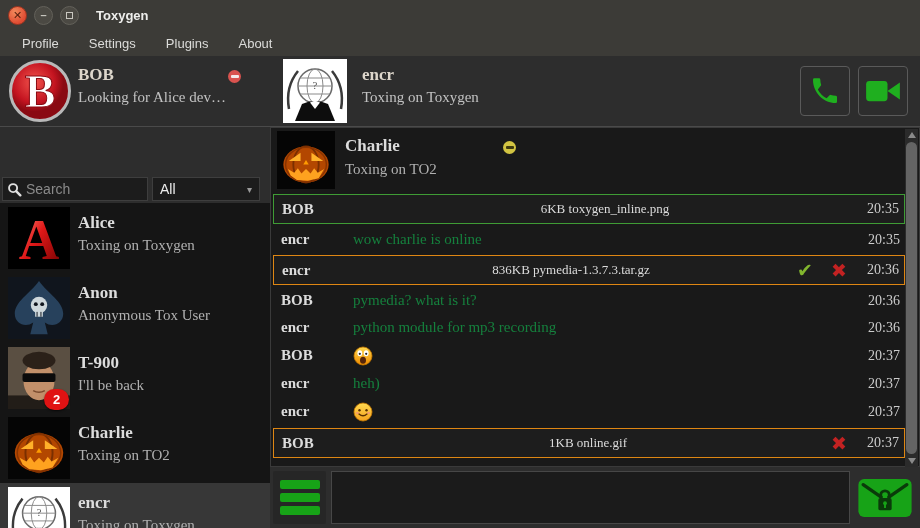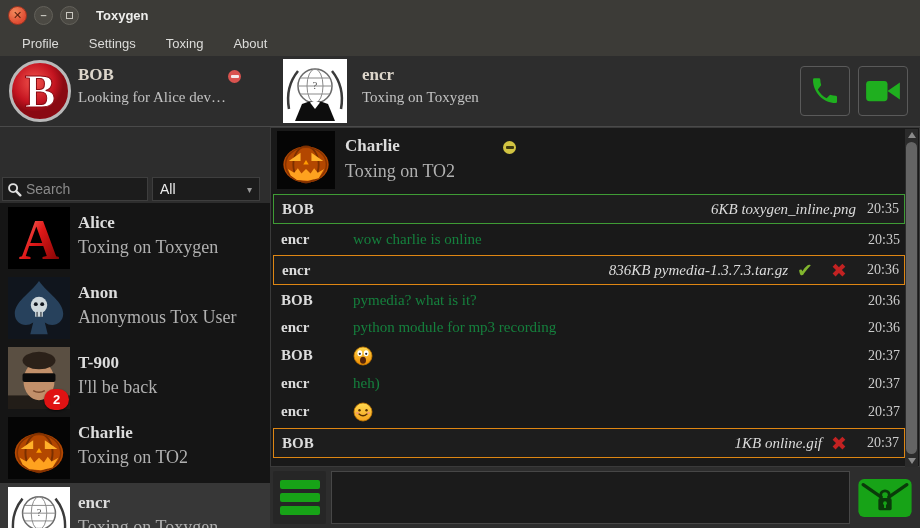--- a/index.html
+++ b/index.html
@@ -55,41 +55,41 @@
                    border:1px solid #3e3e3e; display:flex; align-items:center; padding:0 7px;
                    color:#eee; font-size:14px; cursor:pointer; }
   .filter-select .caret { margin-left:auto; color:#9a9a9a; font-size:10px; }
 
   .contact { position:relative; height:70px; cursor:pointer; }
   .contact.selected { background:#373737; }
   .cavatar { position:absolute; left:8px; top:4px; width:62px; height:62px; overflow:hidden; }
   .cname { position:absolute; left:78px; top:10px; font-family:"Liberation Serif","DejaVu Serif",serif;
            font-weight:bold; font-size:17px; color:#dcdcdc; }
   .cmsg  { position:absolute; left:78px; top:34px; font-family:"Liberation Serif","DejaVu Serif",serif;
-           font-size:18px; color:#b0b0b0; }
+           font-size:15px; color:#b0b0b0; }
   .cicon { position:absolute; right:16px; top:13px; }
   .badge { position:absolute; left:44px; top:46px; min-width:25px; height:21px; background:#e01313;
            border-radius:11px; color:#fff; font-size:13px; font-weight:bold; line-height:21px;
            text-align:center; padding:0 6px; box-shadow:0 1px 2px rgba(0,0,0,.6); }
 
   
   .chat { position:absolute; left:270px; top:127px; width:650px; height:401px; }
   .chat-box { position:absolute; left:0; top:0; width:650px; height:340px; background:#191919;
               border:1px solid #3a3a3a; }
   .peer-row { position:absolute; left:2px; top:2px; width:630px; height:62px; }
   .peer-row .cavatar { left:4px; top:1px; width:58px; height:58px; }
   .peer-row .cname { left:72px; top:6px; }
   .peer-row .cmsg { left:72px; top:31px; }
   .peer-row .cicon { left:230px; right:auto; top:11px; }
 
   .msgs { position:absolute; left:2px; top:66px; width:632px; display:flex; flex-direction:column; gap:4px; }
   .mrow { display:flex; align-items:center; font-family:"Liberation Serif","DejaVu Serif",serif; }
   .mrow .sender { width:80px; padding-left:8px; font-weight:bold; font-size:15px; color:#dcdcdc; flex:none; }
   .mrow .mtext { flex:1; font-size:15px; color:#15803d; }
-  .mrow .flabel { flex:1; text-align:right; font-size:15px; color:#dcdcdc;font-style:italic; }
+  .mrow .flabel { flex:1; text-align:center; font-size:13px; color:#dcdcdc; }
   .mrow .mtime { width:48px; flex:none; text-align:right; padding-right:5px; font-size:14px; color:#cccccc; }
   .mrow.file { height:30px; background:#1d1d1d; }
   .mrow.file.green { border:1px solid #3f9c35; }
   .mrow.file.orange { border:1px solid #de8613; }
   .mrow.text { height:23px; }
   .mrow.emoji-row { height:25px; }
   .act { flex:none; width:34px; text-align:center; font-family:"DejaVu Sans",sans-serif;
          font-size:19px; font-weight:bold; line-height:1; cursor:pointer; }
   .act.check { color:#82b62e; }
   .act.cross { color:#c32222; }
@@ -127,21 +127,21 @@
     <div class="winbtn minmax">–</div>
     <div class="winbtn minmax">
         <span class="sq"></span>
       </div>
     <div class="win-title">Toxygen</div>
   </div>
 
   <div class="menubar">
     <span class="menu-item">Profile</span>
     <span class="menu-item">Settings</span>
-    <span class="menu-item">Toxing</span>
+    <span class="menu-item">Plugins</span>
     <span class="menu-item">About</span>
   </div>
 
   <div class="header">
 
     <div>
       <span class="avatar64" style="left:8px;">
         <svg viewBox="0 0 64 64" width="64" height="64">
           <defs>
               <radialGradient id="bg1" cx="40%" cy="35%">

